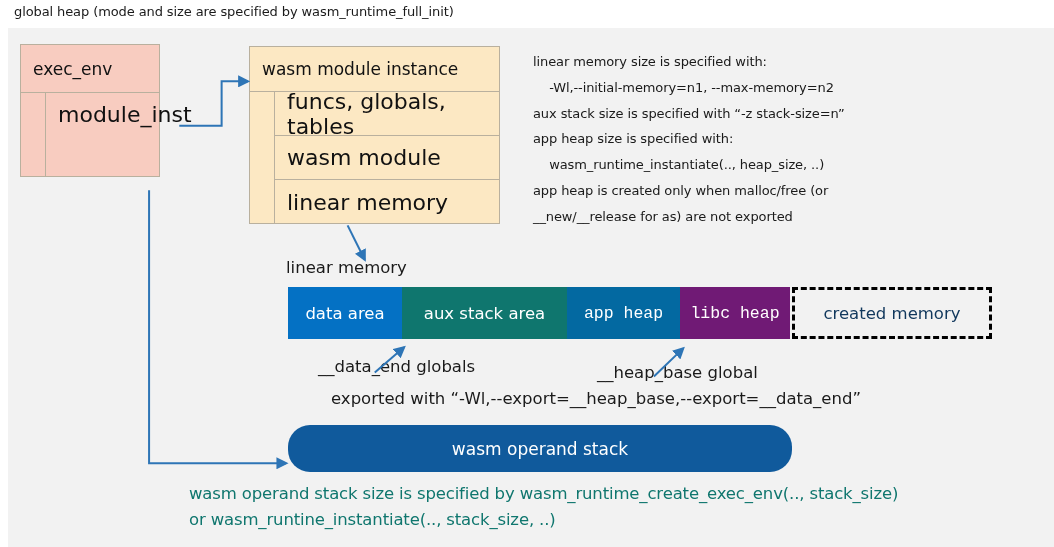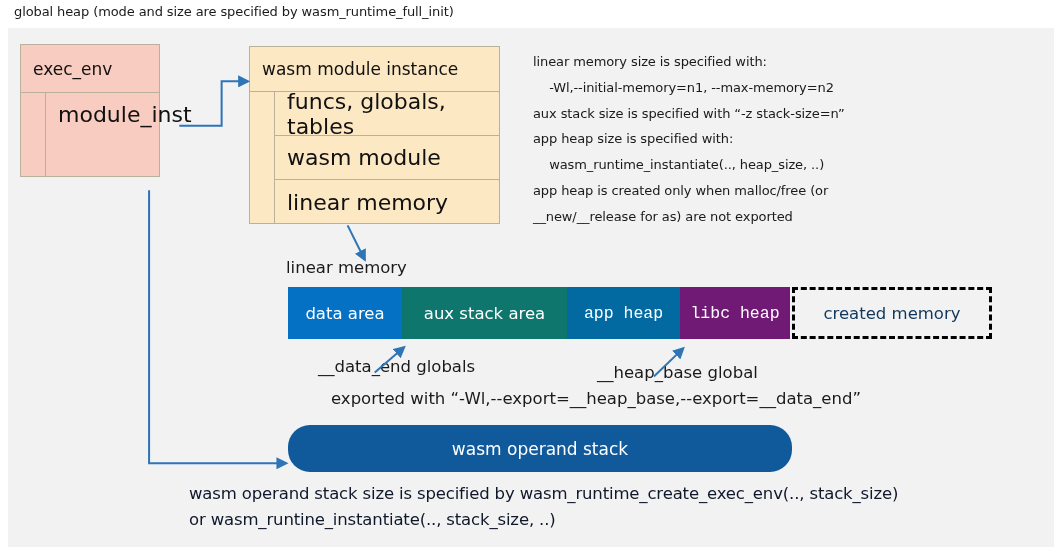--- a/index.html
+++ b/index.html
@@ -179,21 +179,21 @@
     align-items: center;
     justify-content: center;
     font-size: 17px;
     color: #ffffff;
   }
   #operand-stack-note {
     position: absolute;
     left: 189px; top: 481px;
     font-size: 16.5px;
     line-height: 26px;
-    color: #0f172a;
+    color: #0f766e;
     white-space: pre;
     letter-spacing: -0.15px;
   }
 
   
   #connectors {
     position: absolute;
     left: 0; top: 0;
     width: 1054px; height: 547px;
     pointer-events: none;

